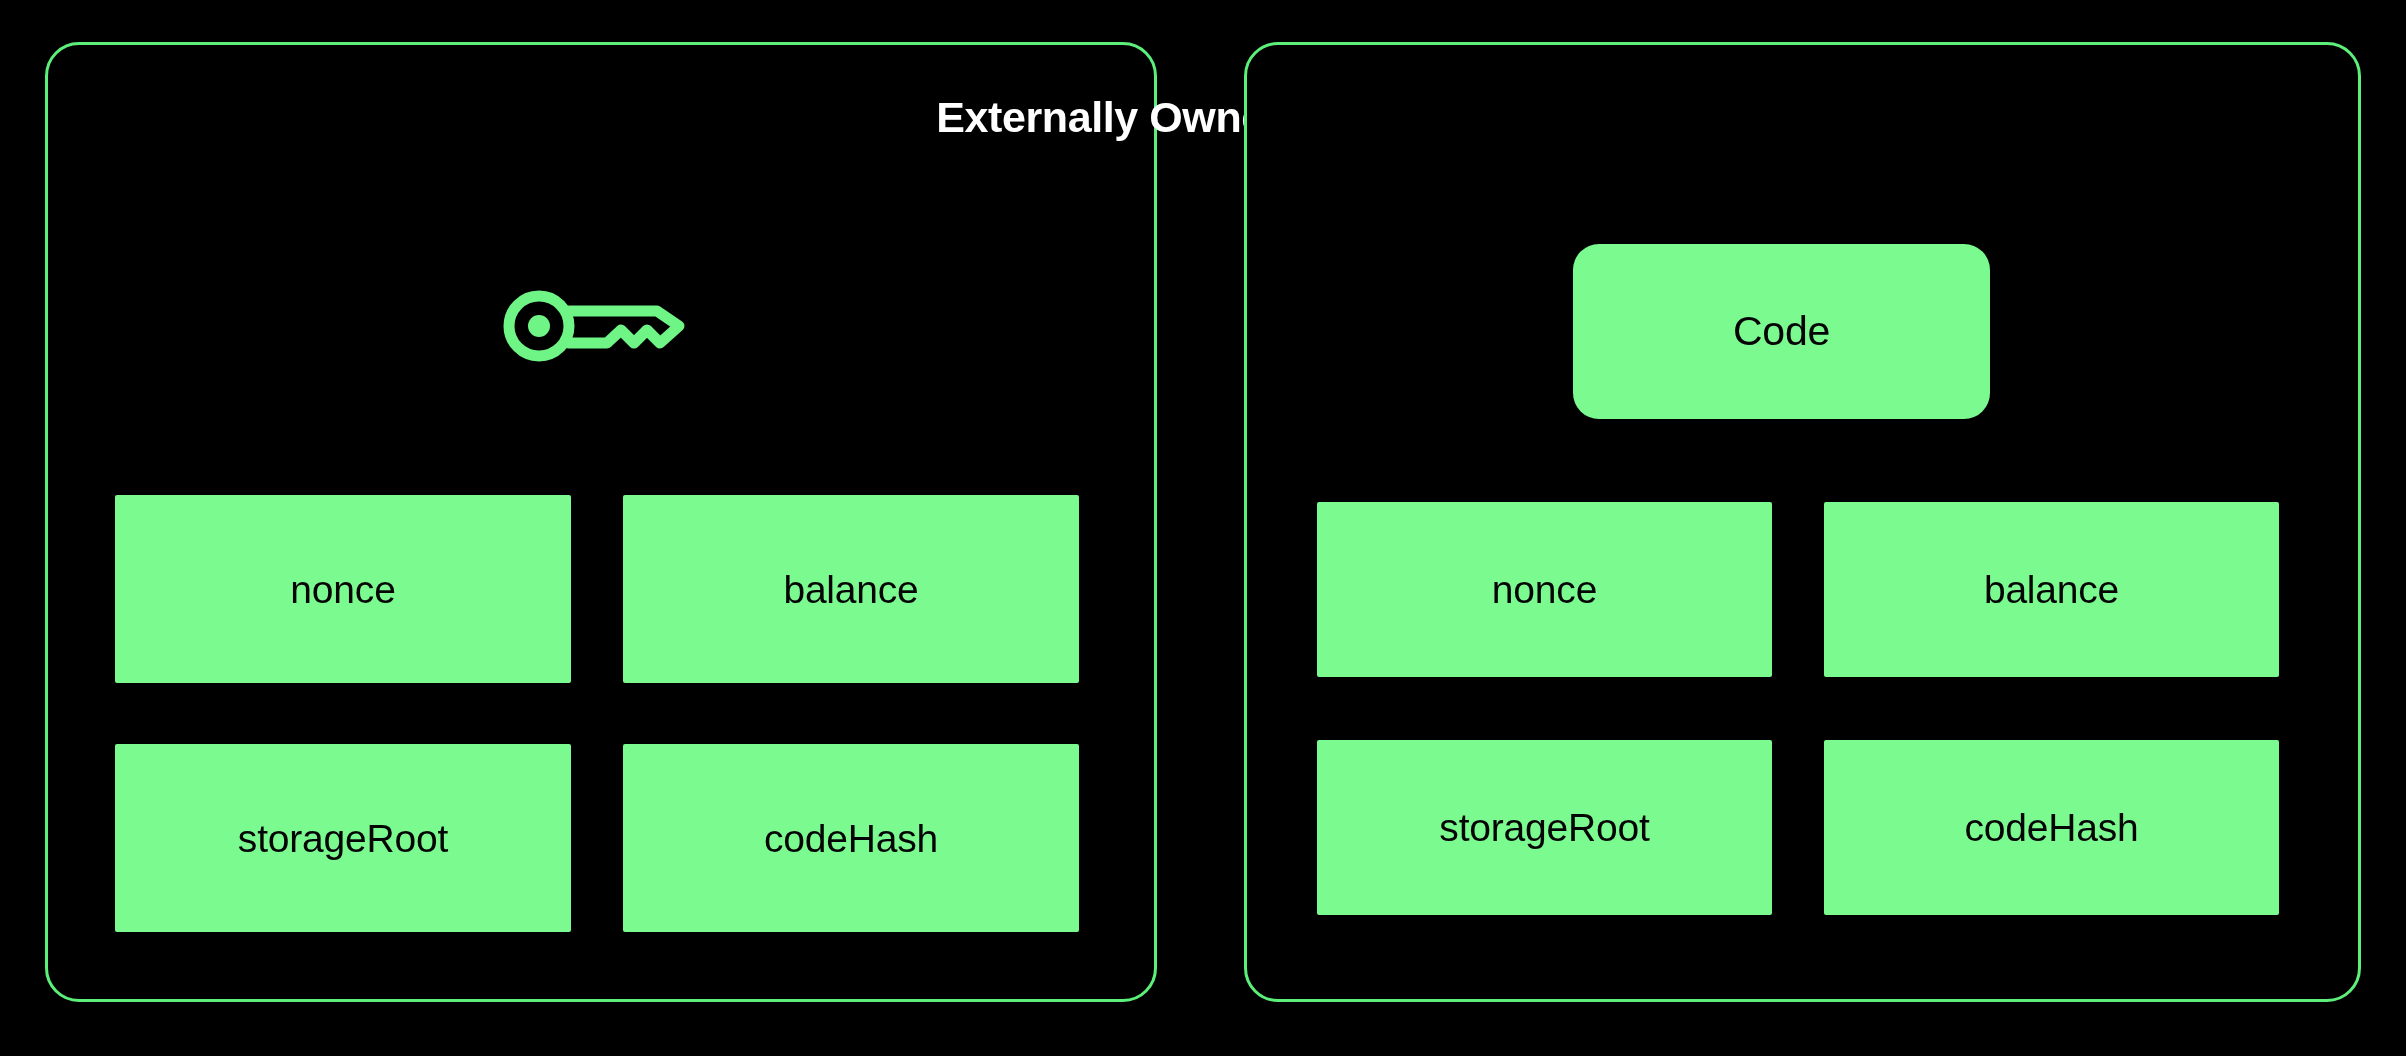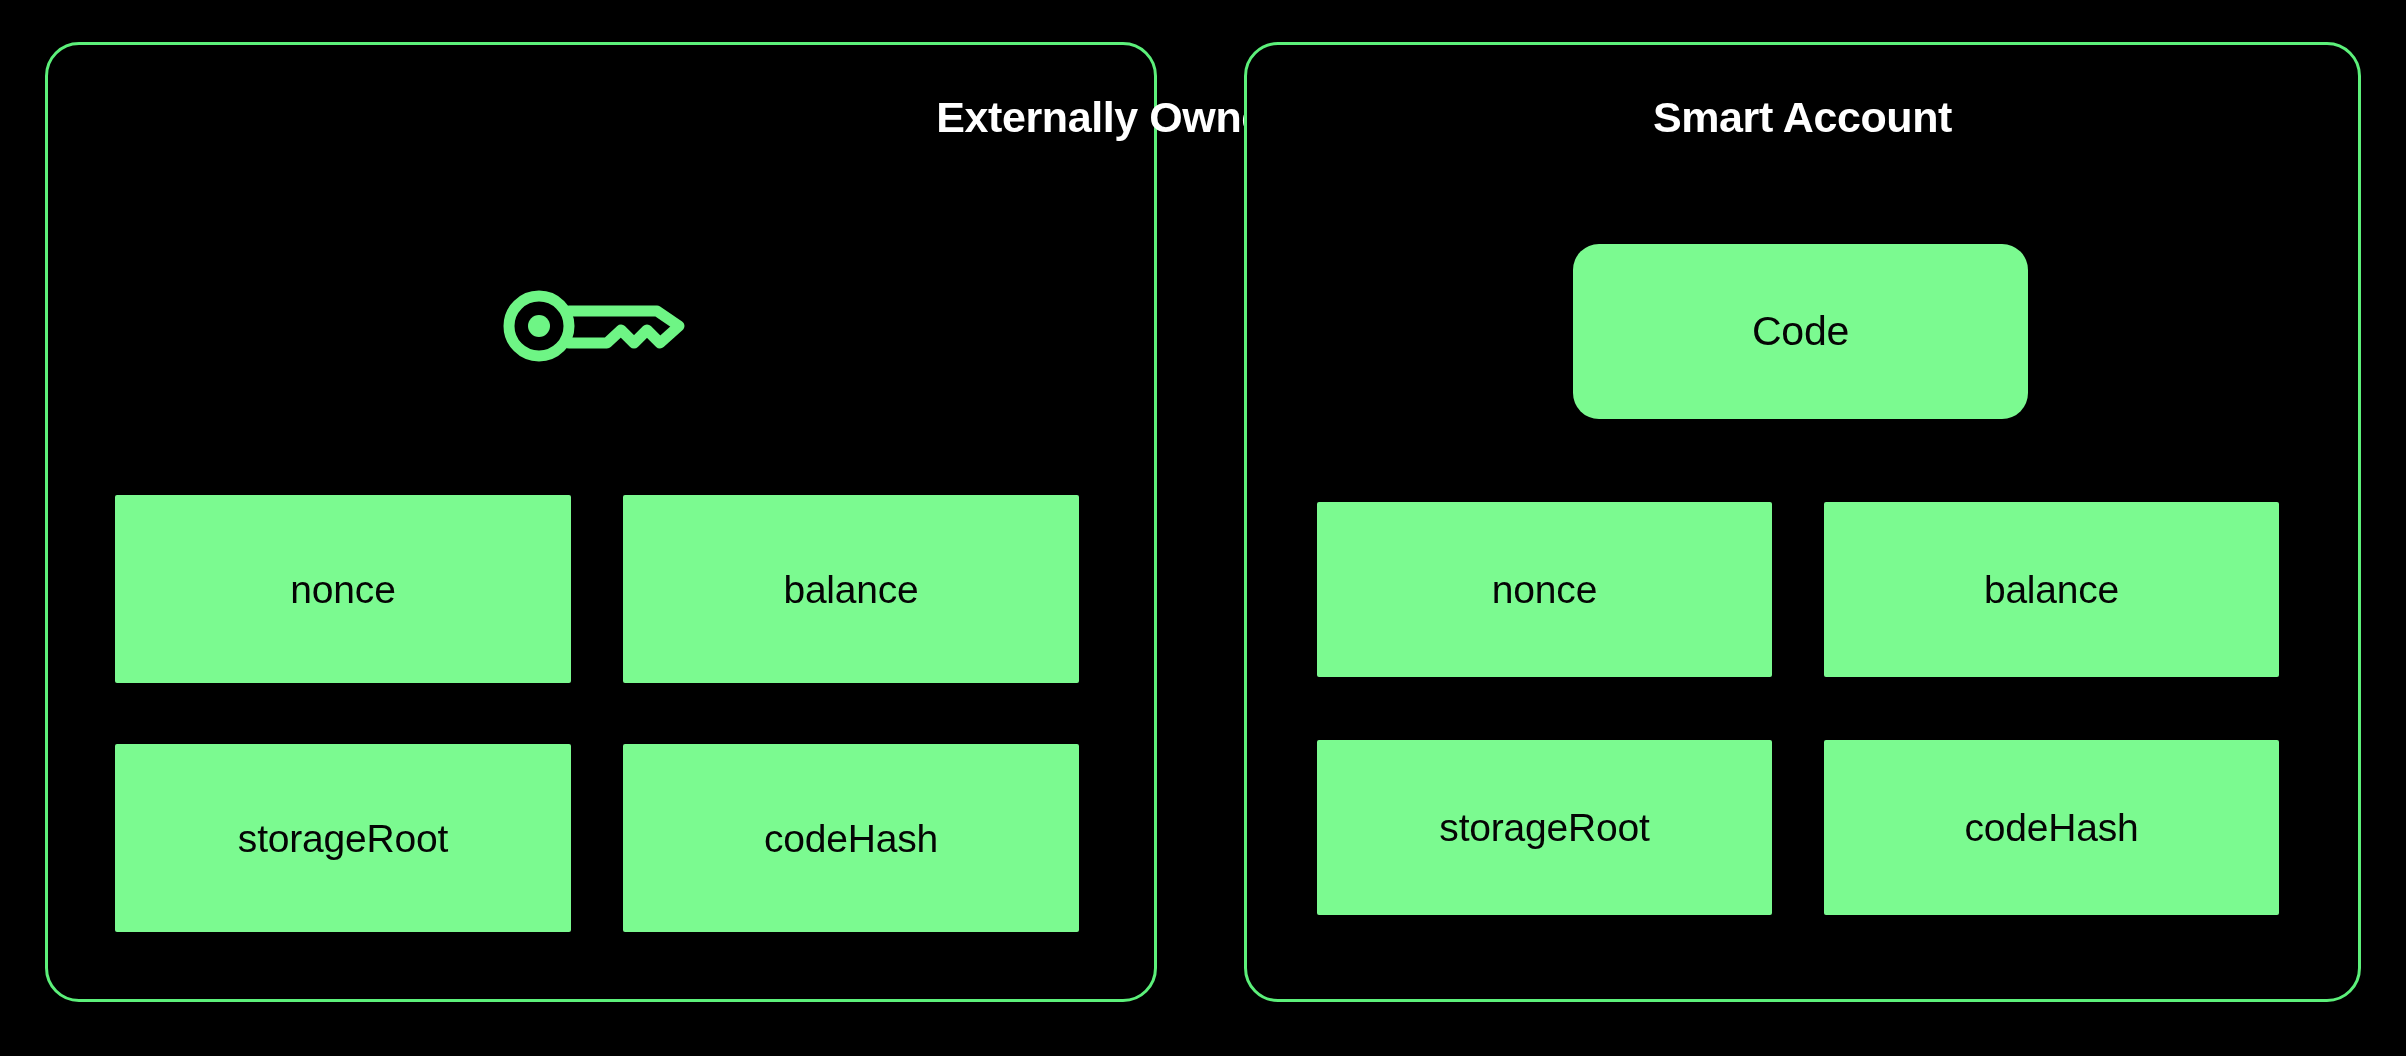--- a/index.html
+++ b/index.html
@@ -99,21 +99,21 @@
     font-size: 41px;
   }
 
   
   #eoa-nonce       { left: 115px;  top: 495px; width: 456px; height: 188px; }
   #eoa-balance     { left: 623px;  top: 495px; width: 456px; height: 188px; }
   #eoa-storageroot { left: 115px;  top: 744px; width: 456px; height: 188px; }
   #eoa-codehash    { left: 623px;  top: 744px; width: 456px; height: 188px; }
 
   
-  #sa-code         { left: 1573px; top: 244px; width: 455px; height: 175px; }
+  #sa-code         { left: 1573px; top: 244px; width: 417px; height: 175px; }
   #sa-nonce        { left: 1317px; top: 502px; width: 455px; height: 175px; }
   #sa-balance      { left: 1824px; top: 502px; width: 455px; height: 175px; }
   #sa-storageroot  { left: 1317px; top: 740px; width: 455px; height: 175px; }
   #sa-codehash     { left: 1824px; top: 740px; width: 455px; height: 175px; }
 </style>
 </head>
 <body>
 
 <div id="canvas">
 
@@ -131,21 +131,20 @@
     </svg>
   </div>
 
   <div id="eoa-nonce" class="chip">nonce</div>
   <div id="eoa-balance" class="chip">balance</div>
   <div id="eoa-storageroot" class="chip">storageRoot</div>
   <div id="eoa-codehash" class="chip">codeHash</div>
 
   <div id="panel-smart" class="panel"></div>
 
-  <div id="title-smart" class="panel-title" style="left:1244px; right:auto; width:1117px;">Smart Account</div>
 
   <div id="sa-code" class="chip big">Code</div>
   <div id="sa-nonce" class="chip">nonce</div>
   <div id="sa-balance" class="chip">balance</div>
   <div id="sa-storageroot" class="chip">storageRoot</div>
   <div id="sa-codehash" class="chip">codeHash</div>
 
 </div>
 
 </body></html>

